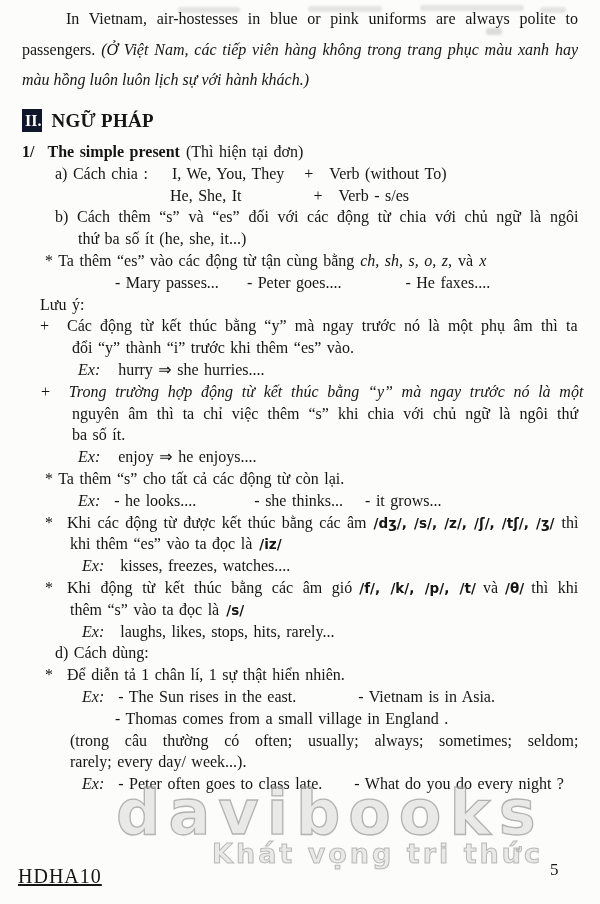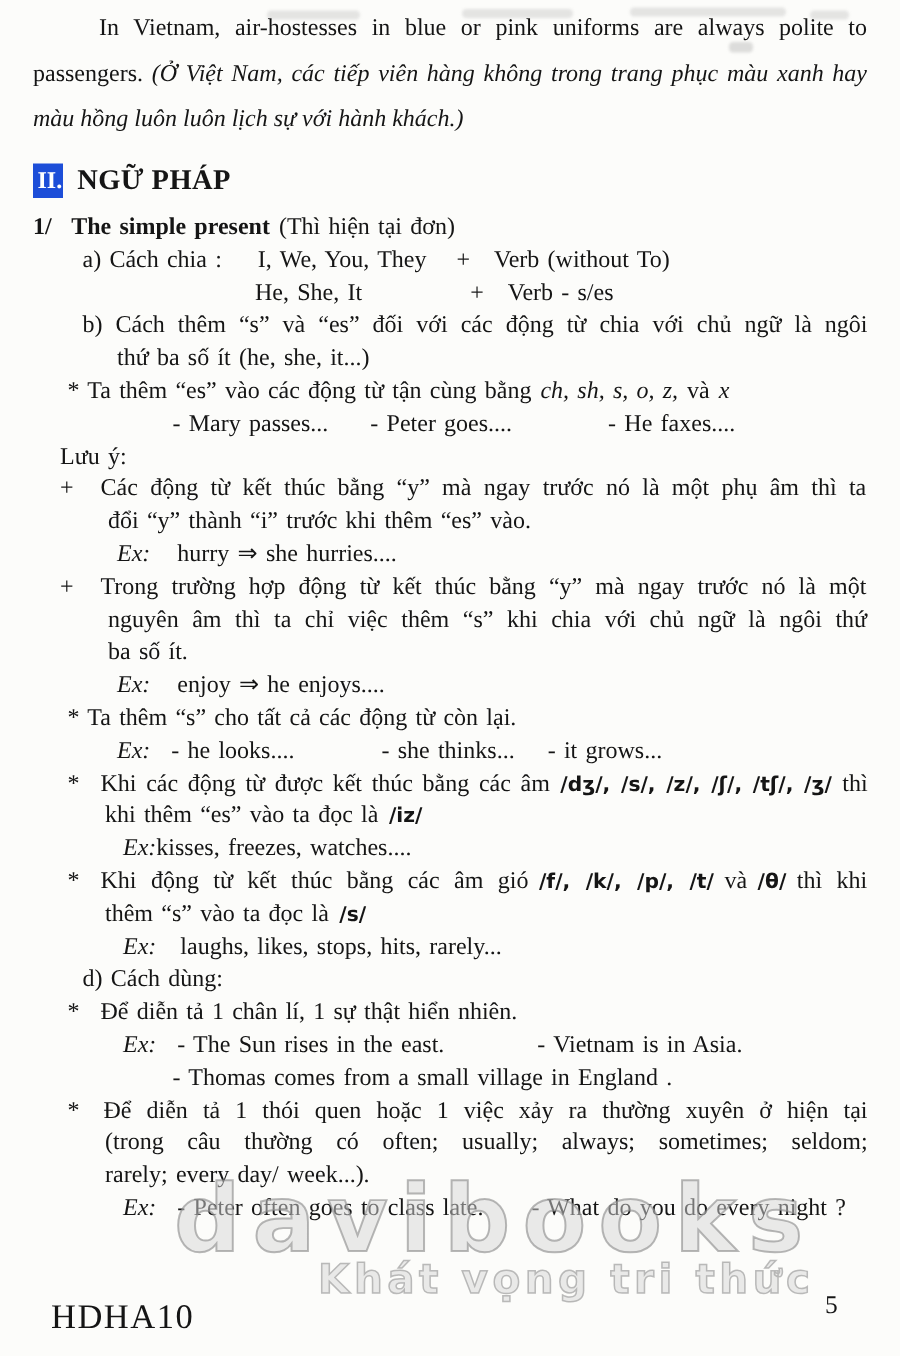--- a/index.html
+++ b/index.html
@@ -12,39 +12,39 @@
   .art2{left:308px;top:6px;width:74px;height:6px;}
   .art3{left:420px;top:5px;width:104px;height:6px;}
   .art4{left:540px;top:7px;width:26px;height:6px;}
   .art5{left:486px;top:28px;width:16px;height:7px;background:rgba(160,160,160,0.35);}
 
   .intro{position:absolute;left:22px;top:4px;width:556px;margin:0;
          font-size:16px;line-height:30.5px;text-align:justify;text-indent:44px;}
   .viet{font-style:italic;}
 
   .heading{position:absolute;left:22px;top:109px;}
-  .numbox{display:inline-block;background:#1d4ed8;color:#fff;font-weight:bold;
+  .numbox{display:inline-block;background:#0f172a;color:#fff;font-weight:bold;
           font-size:16px;line-height:1;padding:4px 1px 3px 3px;vertical-align:middle;}
   .htitle{font-weight:bold;font-size:19px;margin-left:9px;vertical-align:middle;letter-spacing:0.3px;}
 
   #content{position:absolute;left:22px;top:141px;width:556px;font-size:16px;word-spacing:1.5px;}
   .line{height:21.8px;line-height:21.8px;white-space:nowrap;}
   .seg{display:inline;}
   .b{font-weight:bold;}
   .i{font-style:italic;}
   .p{font-family:"DejaVu Sans",sans-serif;font-weight:bold;font-size:13.5px;}
 
   .wm1{position:absolute;left:116px;top:776px;font-family:"DejaVu Sans",sans-serif;
        font-weight:bold;font-size:62px;letter-spacing:8px;
        color:rgba(214,214,214,0.50);-webkit-text-stroke:1.3px rgba(140,140,140,0.62);}
   .wm2{position:absolute;left:212px;top:838px;font-family:"DejaVu Sans",sans-serif;
        font-weight:bold;font-size:27px;letter-spacing:3px;
        color:rgba(214,214,214,0.50);-webkit-text-stroke:1px rgba(150,150,150,0.62);}
 
-  .fcode{position:absolute;left:34px;top:865px;font-size:23px;letter-spacing:1px;}
+  .fcode{position:absolute;left:18px;top:865px;font-size:20px;letter-spacing:1px;text-decoration:underline;}
   .fpage{position:absolute;left:550px;top:860px;font-size:17px;}
 </style>
 </head>
 <body>
 
 <div class="page">
 
   <div class="art art1"></div>
   <div class="art art2"></div>
   <div class="art art3"></div>
@@ -62,37 +62,36 @@
       <div class="line" style="margin-left: 33px;"><span class="seg">a) Cách chia :</span><span class="seg" style="margin-left: 24px;">I, We, You, They</span><span class="seg" style="margin-left: 20px;">+</span><span class="seg" style="margin-left: 16px;">Verb (without To)</span></div>
       <div class="line" style="margin-left: 148px;"><span class="seg">He, She, It</span><span class="seg" style="margin-left: 72px;">+</span><span class="seg" style="margin-left: 16px;">Verb - s/es</span></div>
       <div class="line j" style="margin-left: 33px; word-spacing: 4.6875px;"><span class="seg">b) Cách thêm “s” và “es” đối với các động từ chia với chủ ngữ là ngôi</span></div>
       <div class="line" style="margin-left: 56px;"><span class="seg">thứ ba số ít (he, she, it...)</span></div>
       <div class="line" style="margin-left: 23px;"><span class="seg">* Ta thêm “es” vào các động từ tận cùng bằng</span><span class="seg i" style="margin-left: 6px;">ch, sh, s, o, z,</span><span class="seg" style="margin-left: 6px;">và</span><span class="seg i" style="margin-left: 6px;">x</span></div>
       <div class="line" style="margin-left: 93px;"><span class="seg">- Mary passes...</span><span class="seg" style="margin-left: 28px;">- Peter goes....</span><span class="seg" style="margin-left: 64px;">- He faxes....</span></div>
       <div class="line" style="margin-left: 18px;"><span class="seg">Lưu ý:</span></div>
       <div class="line j" style="margin-left: 18px; word-spacing: 4.1875px;"><span class="seg">+</span><span class="seg" style="margin-left: 18px;">Các động từ kết thúc bằng “y” mà ngay trước nó là một phụ âm thì ta</span></div>
       <div class="line" style="margin-left: 50px;"><span class="seg">đổi “y” thành “i” trước khi thêm “es” vào.</span></div>
       <div class="line" style="margin-left: 56px;"><span class="seg i">Ex:</span><span class="seg" style="margin-left: 18px;">hurry ⇒ she hurries....</span></div>
-      <div class="line j" style="margin-left: 18px; word-spacing: 4.71429px;"><span class="seg">+</span><span class="seg" style="margin-left: 18px;">Trong trường hợp động từ kết thúc bằng “y” mà ngay trước nó là một</span></div>
+      <div class="line j" style="margin-left: 18px; word-spacing: 4.71429px; font-style: italic;"><span class="seg">+</span><span class="seg" style="margin-left: 18px;">Trong trường hợp động từ kết thúc bằng “y” mà ngay trước nó là một</span></div>
       <div class="line j" style="margin-left: 50px; word-spacing: 5.03333px;"><span class="seg">nguyên âm thì ta chỉ việc thêm “s” khi chia với chủ ngữ là ngôi thứ</span></div>
       <div class="line" style="margin-left: 50px;"><span class="seg">ba số ít.</span></div>
       <div class="line" style="margin-left: 56px;"><span class="seg i">Ex:</span><span class="seg" style="margin-left: 18px;">enjoy ⇒ he enjoys....</span></div>
       <div class="line" style="margin-left: 23px;"><span class="seg">* Ta thêm “s” cho tất cả các động từ còn lại.</span></div>
       <div class="line" style="margin-left: 56px;"><span class="seg i">Ex:</span><span class="seg" style="margin-left: 14px;">- he looks....</span><span class="seg" style="margin-left: 58px;">- she thinks...</span><span class="seg" style="margin-left: 22px;">- it grows...</span></div>
       <div class="line j" style="margin-left: 23px; word-spacing: 2.42857px;"><span class="seg">*</span><span class="seg" style="margin-left: 14px;">Khi các động từ được kết thúc bằng các âm</span><span class="seg p" style="margin-left: 7px;">/dʒ/, /s/, /z/, /ʃ/, /tʃ/, /ʒ/</span><span class="seg" style="margin-left: 7px;">thì</span></div>
       <div class="line" style="margin-left: 48px;"><span class="seg">khi thêm “es” vào ta đọc là</span><span class="seg p" style="margin-left: 7px;">/iz/</span></div>
-      <div class="line" style="margin-left: 60px;"><span class="seg i">Ex:</span><span class="seg" style="">kisses, freezes, watches....</span></div>
+      <div class="line" style="margin-left: 60px;"><span class="seg i">Ex:</span><span class="seg" style="margin-left: 16px;">kisses, freezes, watches....</span></div>
       <div class="line j" style="margin-left: 23px; word-spacing: 5.58333px;"><span class="seg">*</span><span class="seg" style="margin-left: 14px;">Khi động từ kết thúc bằng các âm gió</span><span class="seg p" style="margin-left: 7px;">/f/, /k/, /p/, /t/</span><span class="seg" style="margin-left: 7px;">và</span><span class="seg p" style="margin-left: 7px;">/θ/</span><span class="seg" style="margin-left: 7px;">thì khi</span></div>
       <div class="line" style="margin-left: 48px;"><span class="seg">thêm “s” vào ta đọc là</span><span class="seg p" style="margin-left: 7px;">/s/</span></div>
       <div class="line" style="margin-left: 60px;"><span class="seg i">Ex:</span><span class="seg" style="margin-left: 16px;">laughs, likes, stops, hits, rarely...</span></div>
       <div class="line" style="margin-left: 33px;"><span class="seg">d) Cách dùng:</span></div>
       <div class="line" style="margin-left: 23px;"><span class="seg">*</span><span class="seg" style="margin-left: 14px;">Để diễn tả 1 chân lí, 1 sự thật hiển nhiên.</span></div>
       <div class="line" style="margin-left: 60px;"><span class="seg i">Ex:</span><span class="seg" style="margin-left: 14px;">- The Sun rises in the east.</span><span class="seg" style="margin-left: 62px;">- Vietnam is in Asia.</span></div>
       <div class="line" style="margin-left: 93px;"><span class="seg">- Thomas comes from a small village in England .</span></div>
-      <div class="line j" style="margin-left: 23px; word-spacing: 6.03333px;"><span class="seg">*</span><span class="seg" style="margin-left: 16px;">Để diễn tả 1 thói quen hoặc 1 việc xảy ra thường xuyên ở hiện tại</span></div>
       <div class="line j" style="margin-left: 48px; word-spacing: 11.75px;"><span class="seg">(trong câu thường có often; usually; always; sometimes; seldom;</span></div>
       <div class="line" style="margin-left: 48px;"><span class="seg">rarely; every day/ week...).</span></div>
       <div class="line" style="margin-left: 60px;"><span class="seg i">Ex:</span><span class="seg" style="margin-left: 14px;">- Peter often goes to class late.</span><span class="seg" style="margin-left: 32px;">- What do you do every night ?</span></div>
     </div>
 
   <div class="wm1">davibooks</div>
   <div class="wm2">Khát vọng tri thức</div>
 
   <span class="fcode">HDHA10</span>
   <span class="fpage">5</span>

